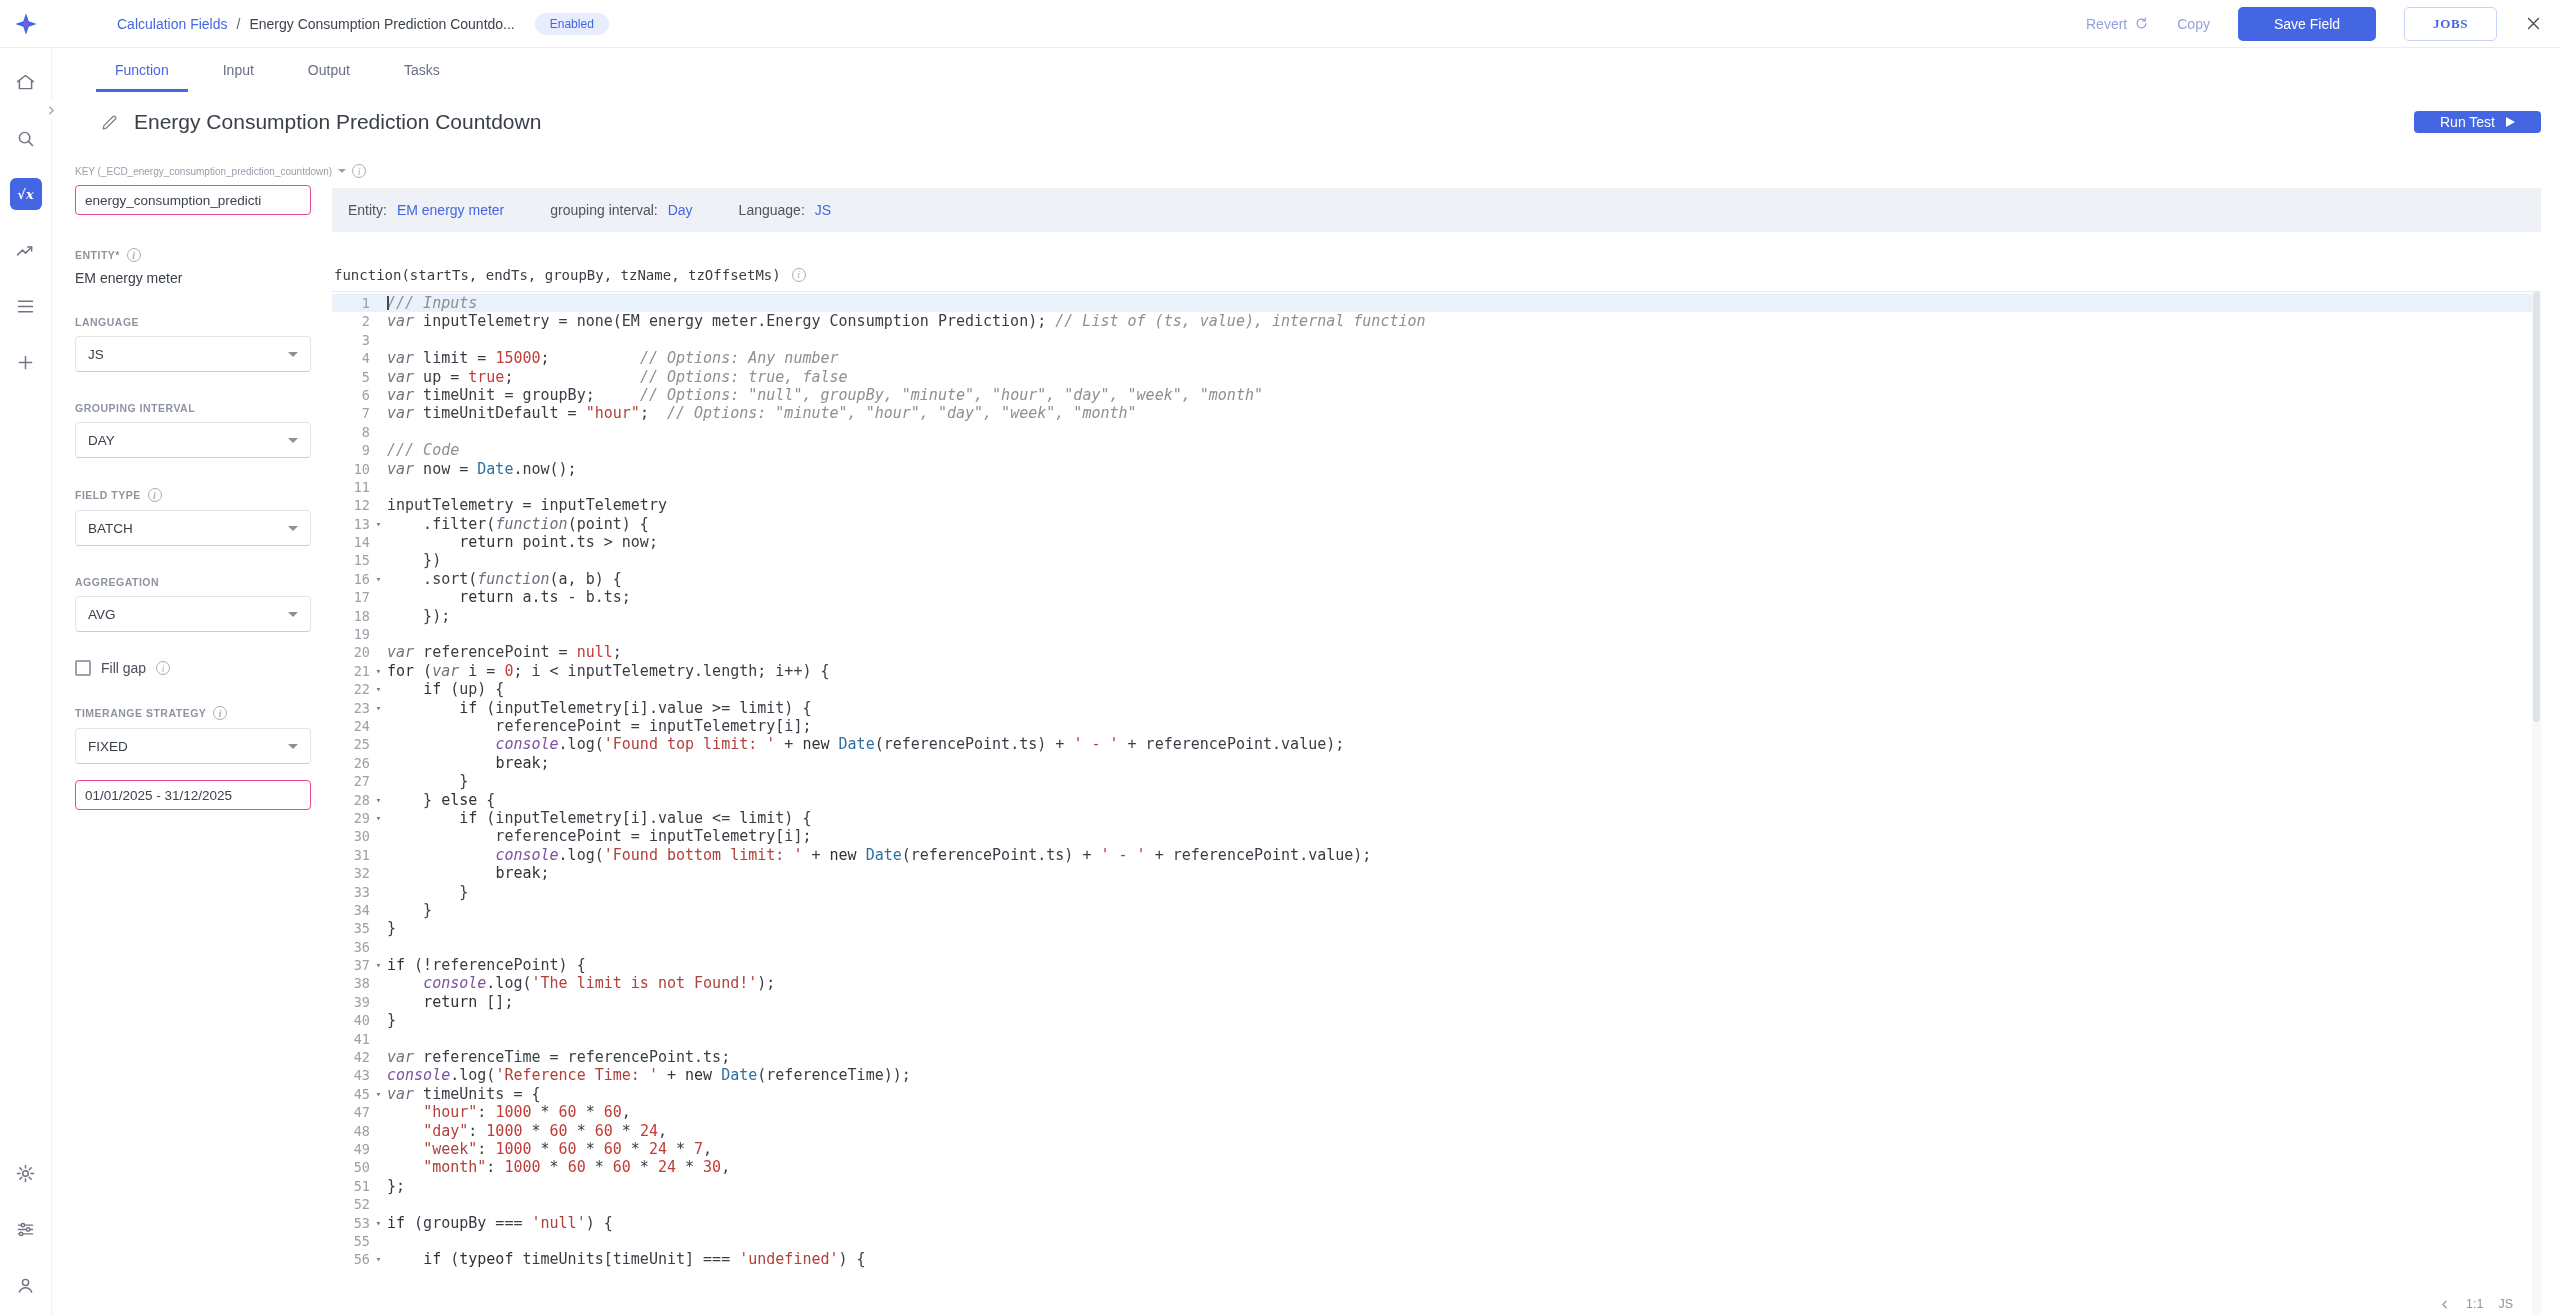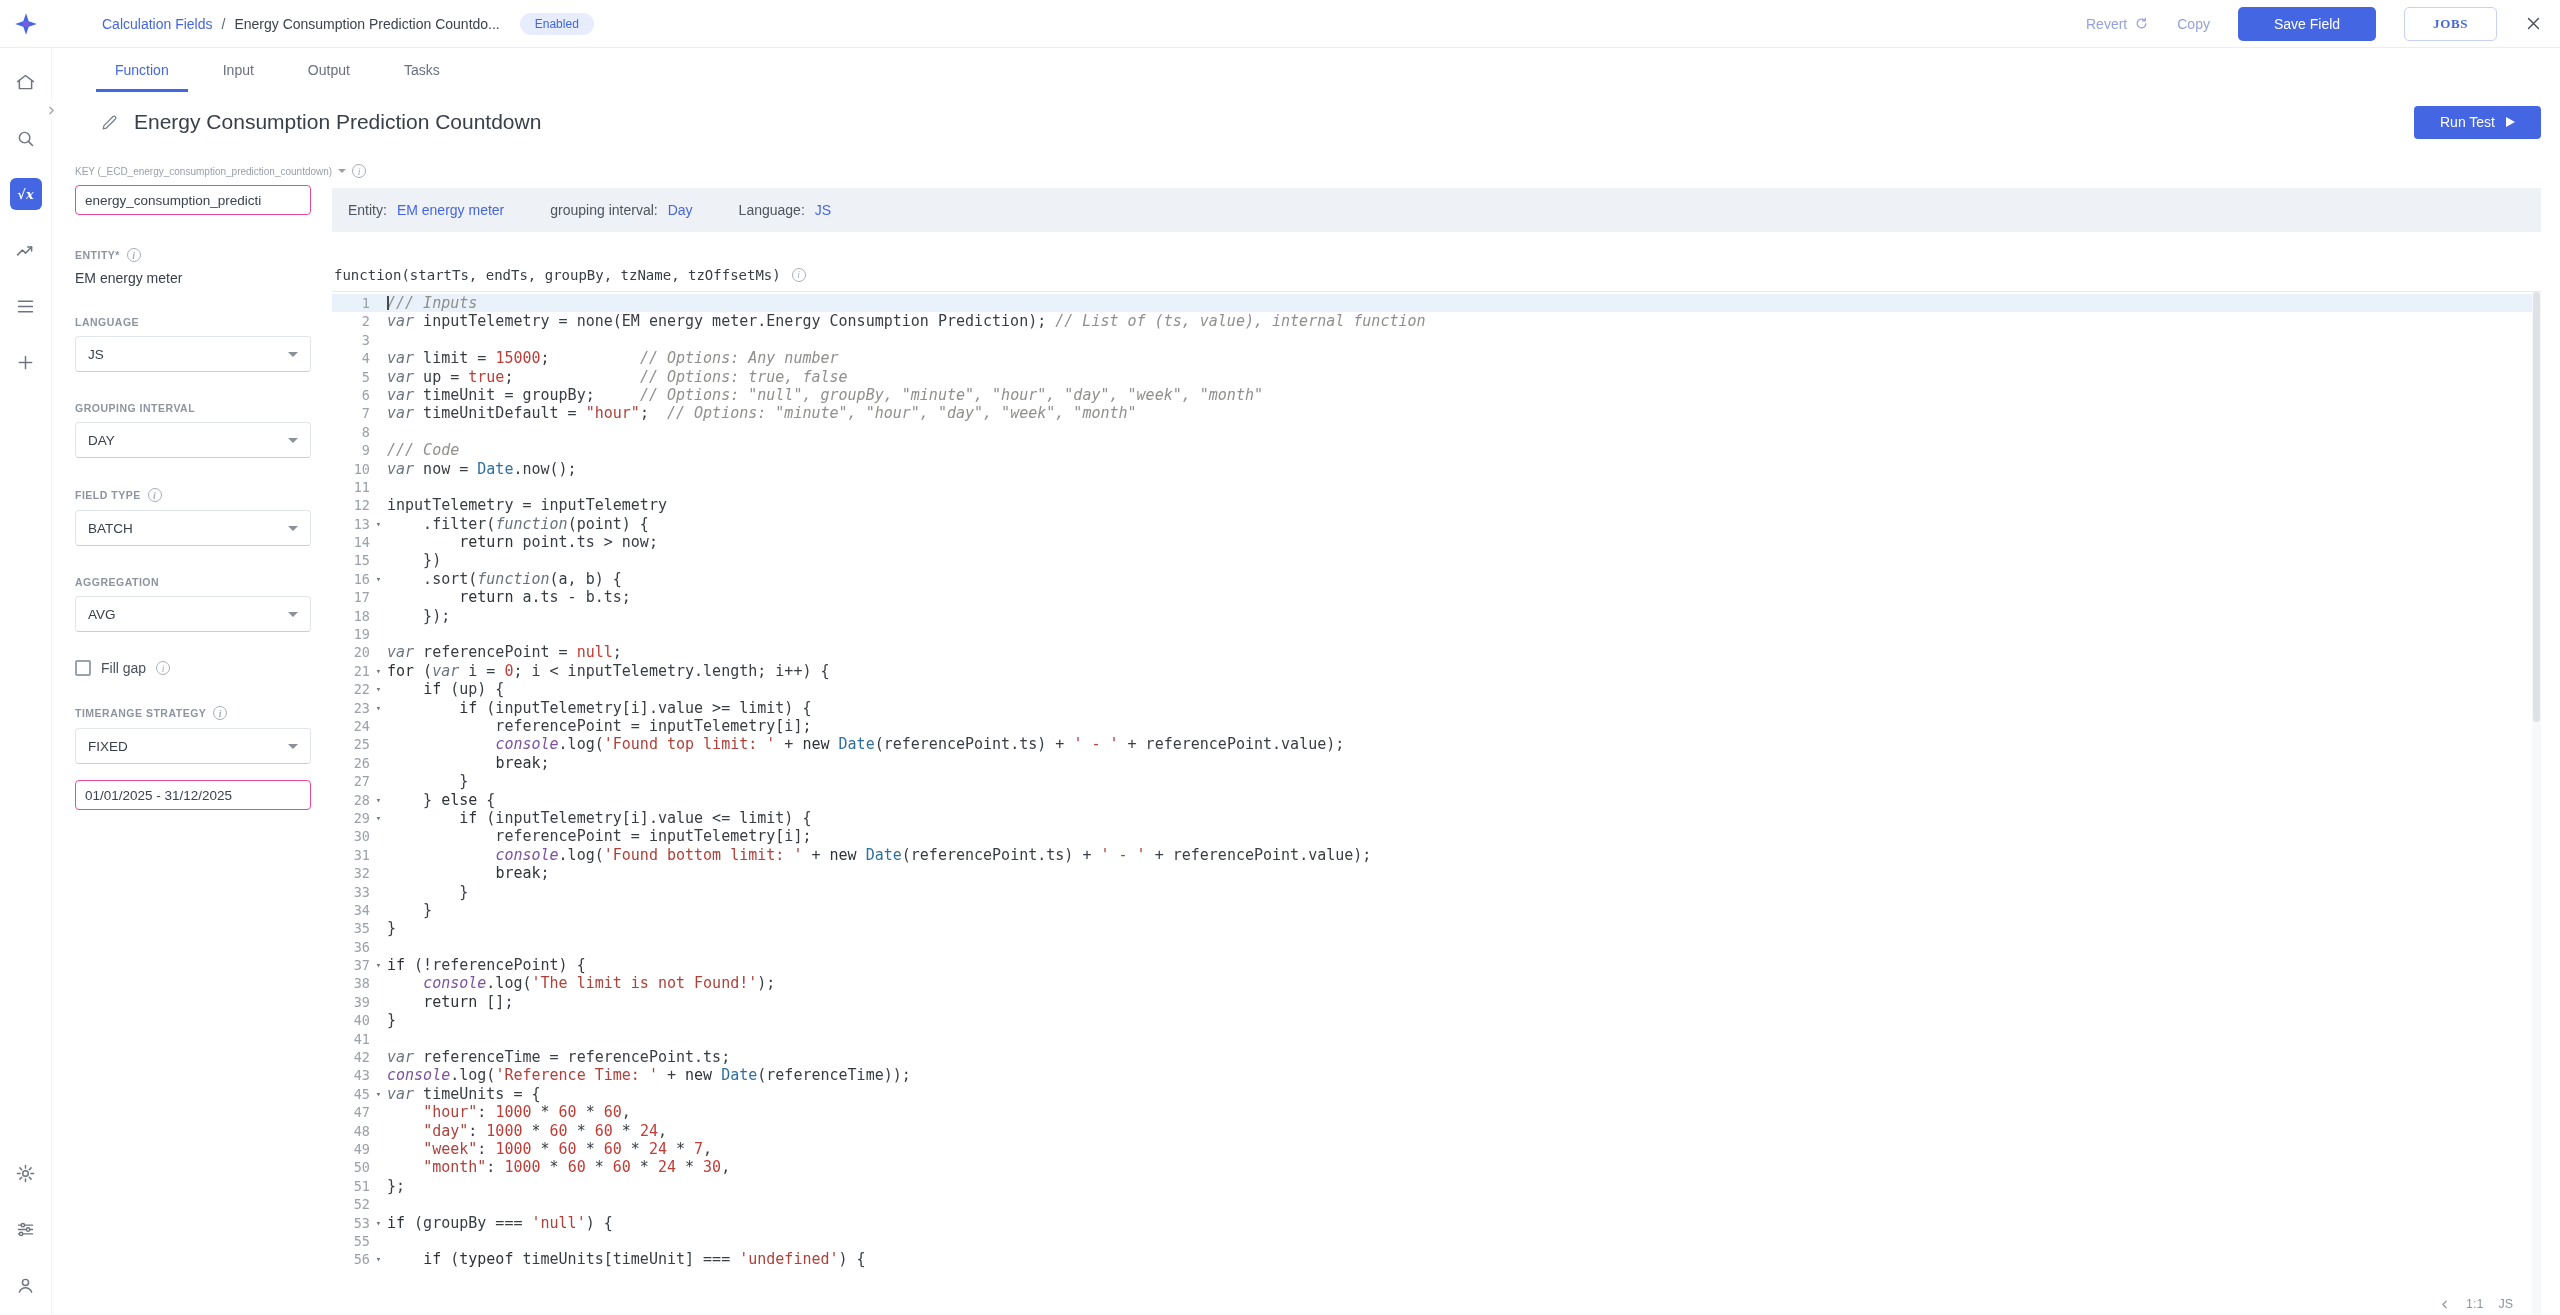--- a/index.html
+++ b/index.html
@@ -9,21 +9,21 @@
     background:#fff; color:#333; overflow:hidden;
     --accent:#4466e3; --badge-bg:#e7edfc; --context-bar-bg:#eef1f5; --active-line-bg:#e9f1fb;
     --tok-comment:#8e908c; --tok-string:#b0403a; --tok-number:#c13c36; --tok-storage:#6a737d;
     --tok-control:#2f3337; --tok-console:#7b52a1; --tok-class:#2f6f9f;
   }
   .app { width:2560px; height:1315px; display:flex; flex-direction:column; }
 
   
   .header { height:48px; display:flex; align-items:center; border-bottom:1px solid #ededf0; flex-shrink:0; padding-right:18px; }
   .logo-box { width:52px; display:flex; justify-content:center; align-items:center; cursor:pointer; }
-  .breadcrumb { display:flex; align-items:center; gap:9px; margin-left:50px; font-size:14px; white-space:nowrap; }
+  .breadcrumb { display:flex; align-items:center; gap:9px; margin-left:65px; font-size:14px; white-space:nowrap; }
   .bc-root { color:var(--accent); cursor:pointer; text-decoration:none; }
   .bc-sep { color:#5a6470; }
   .bc-current { color:#3c434d; }
   .badge { margin-left:20px; background:var(--badge-bg); color:var(--accent); font-size:12px; font-weight:500; padding:4px 15px; border-radius:20px; }
   .header-actions { margin-left:auto; display:flex; align-items:center; gap:28px; }
   .link-btn { display:flex; align-items:center; gap:7px; color:#93a2d8; font-size:14px; background:none; border:none; cursor:pointer; font-family:inherit; }
   .link-btn svg { width:15px; height:15px; }
   .primary-btn { background:var(--accent); color:#fff; border:none; border-radius:5px; height:34px; padding:0 36px; font-size:14px; font-weight:500; cursor:pointer; font-family:inherit; }
   .outline-btn { background:#fff; color:var(--accent); border:1px solid #c7d2f5; border-radius:5px; height:34px; padding:0 28px; font-size:13px; font-weight:700; letter-spacing:.6px; cursor:pointer; font-family:Liberation Serif, serif; }
   .icon-btn { background:none; border:none; color:#4a4f57; cursor:pointer; display:flex; align-items:center; }
@@ -44,21 +44,21 @@
   .main { flex:1; min-width:0; display:flex; flex-direction:column; }
   .tabs-row { display:flex; padding-left:36px; height:44px; flex-shrink:0; }
   .tab { display:flex; align-items:center; padding:0 27px; font-size:14px; color:#697080; position:relative; cursor:pointer; font-weight:500; }
   .tab.active { color:var(--accent); }
   .tab.active::after { content:""; position:absolute; left:8px; right:8px; bottom:0; height:3px; background:var(--accent); }
 
   .title-row { display:flex; align-items:center; height:60px; padding:0 19px 0 48px; flex-shrink:0; }
   .pencil { color:#7a818c; margin-right:15px; display:flex; }
   .pencil svg { width:19px; height:19px; }
   .page-title { font-size:21px; color:#3a4049; font-weight:400; }
-  .run-test { margin-left:auto; display:flex; align-items:center; gap:11px; background:var(--accent); color:#fff; height:33px; padding:0 26px; border:none; border-radius:4px; font-size:14px; cursor:pointer; font-family:inherit;text-align:center; }
+  .run-test { margin-left:auto; display:flex; align-items:center; gap:11px; background:var(--accent); color:#fff; height:22px; padding:0 26px; border:none; border-radius:4px; font-size:14px; cursor:pointer; font-family:inherit;text-align:center; }
   .play { width:0; height:0; border-left:9px solid #fff; border-top:5.5px solid transparent; border-bottom:5.5px solid transparent; }
 
   .work { display:flex; flex:1; min-height:0; padding-left:23px; gap:21px; }
 
   
   .form-col { width:236px; flex-shrink:0; padding-top:12px; display:flex; flex-direction:column; }
   .key-caption { display:flex; align-items:center; gap:6px; font-size:10px; color:#99a0ab; white-space:nowrap; margin-bottom:7px; cursor:pointer; }
   .caret-down { width:0; height:0; border-left:4px solid transparent; border-right:4px solid transparent; border-top:4px solid #99a0ab; }
   .info-i { display:inline-flex; width:14px; height:14px; border:1px solid #a8aeb7; border-radius:50%; color:#a8aeb7; font-size:10px; justify-content:center; align-items:center; font-style:italic; font-family:"Liberation Serif", serif; flex-shrink:0; cursor:pointer; }
   .info-i::after { content:"i"; }

